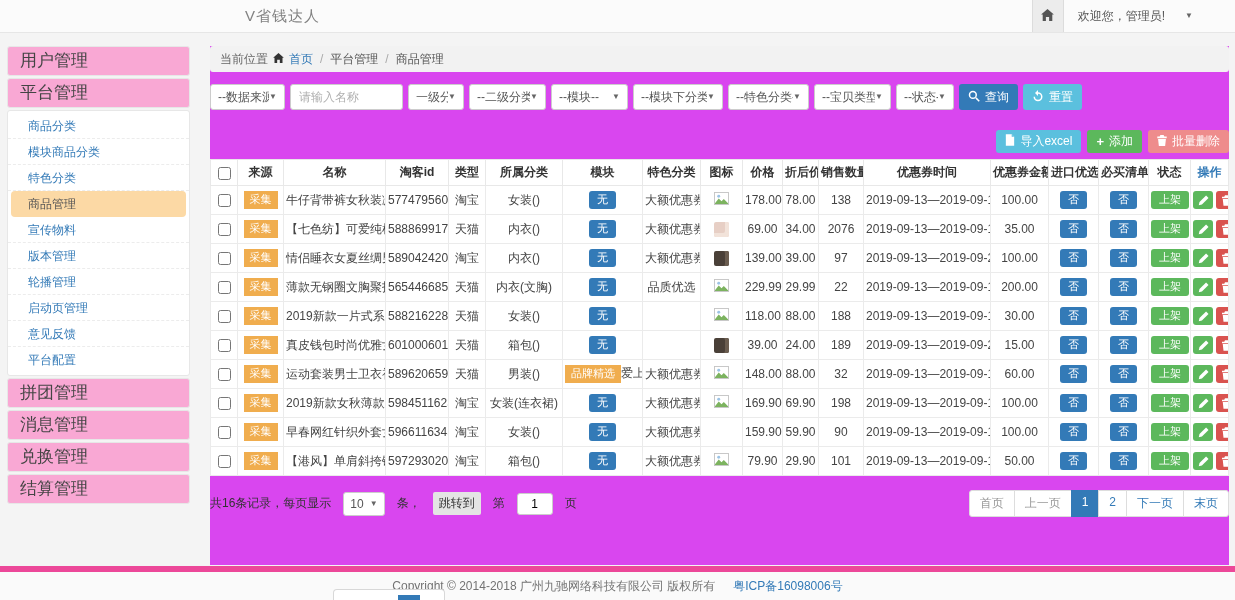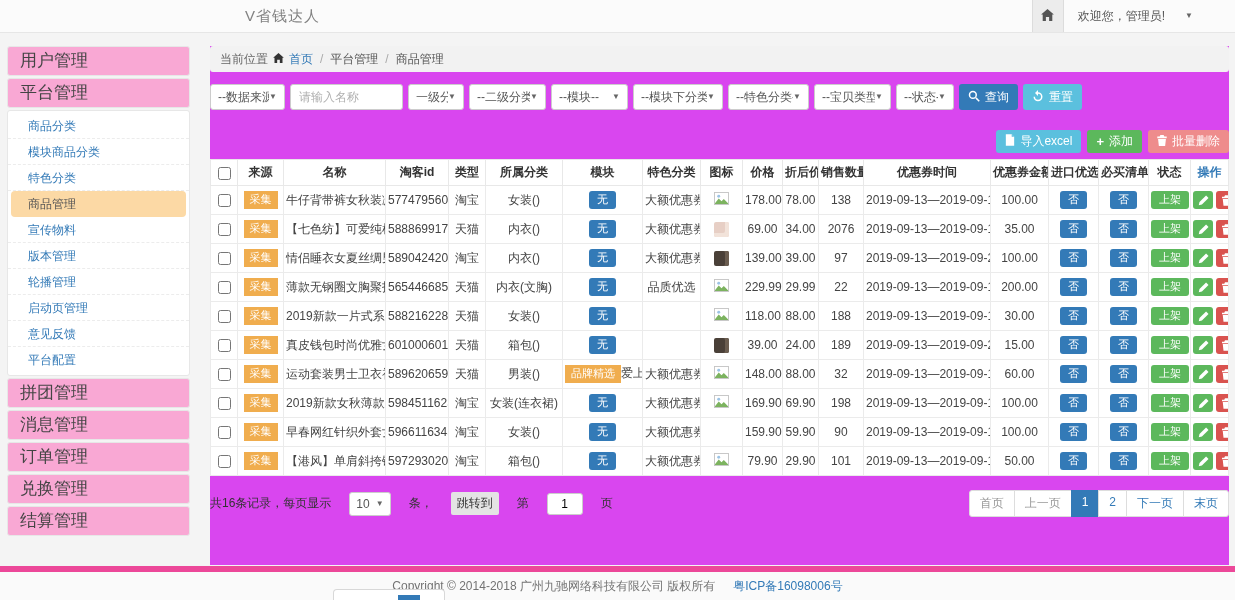--- a/index.html
+++ b/index.html
@@ -70,21 +70,21 @@
   .cell-btn.green{background:#5cb85c}
   .op-btn{display:inline-flex;align-items:center;justify-content:center;width:20px;height:18px;border-radius:3px;cursor:pointer;vertical-align:middle}
   .op-edit{background:#5cb85c;margin-right:3px}
   .op-del{background:#d9534f}
   .thumb{display:inline-block;width:15px;height:15px;border-radius:2px;vertical-align:middle}
   .thumb.pink{background:#e7cfc5;box-shadow:inset -4px -4px 0 #f2e3da}
   .thumb.dark{background:#4a4038;box-shadow:inset -4px 0 0 #6b5d50}
 
   
   .pgbar{display:flex;justify-content:space-between;align-items:center;margin-top:14px}
-  .pg-left{display:flex;align-items:center;gap:18px;color:#333}
+  .pg-left{display:flex;align-items:center;gap:12px;color:#333}
   .fselect.xs{height:24px;padding:0 6px;gap:6px;cursor:pointer}
   .jump{background:#e4e4e4;border-radius:2px;padding:3px 6px;cursor:pointer;color:#333}
   .jump-input{width:36px;height:22px;border:1px solid #ccc;border-radius:3px;text-align:center;font-size:12px}
   .pg-right{display:flex}
   .pg-btn{border:1px solid #ddd;background:#fff;padding:4px 10px;margin-left:-1px;font-size:12px;cursor:pointer;color:#337ab7}
   .pg-btn.muted{color:#999}
   .pg-btn.active{background:#337ab7;border-color:#337ab7;color:#fff}
   .pg-btn:first-child{border-radius:3px 0 0 3px}
   .pg-btn:last-child{border-radius:0 3px 3px 0}
 
@@ -128,21 +128,20 @@
         <div class="side-link">宣传物料</div>
         <div class="side-link">版本管理</div>
         <div class="side-link">轮播管理</div>
         <div class="side-link">启动页管理</div>
         <div class="side-link">意见反馈</div>
         <div class="side-link">平台配置</div>
       </div>
     <div>
         <div class="side-group">拼团管理</div>
         <div class="side-group">消息管理</div>
-        <div class="side-group">订单管理</div>
         <div class="side-group">兑换管理</div>
         <div class="side-group">结算管理</div>
       </div>
   </aside>
 
   <main class="content">
     <div class="crumb">
       <span>当前位置</span>
       <span><svg width="11" height="10" viewBox="0 0 16 15">
             <path d="M8 0L0 7h2v8h4v-5h4v5h4V7h2L8 0z" fill="#333"></path>

